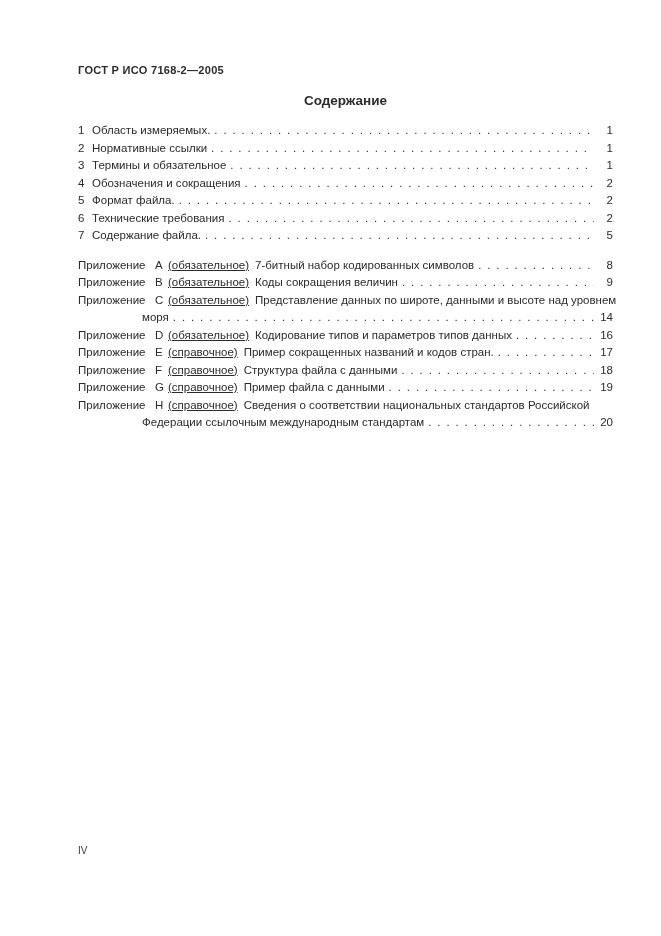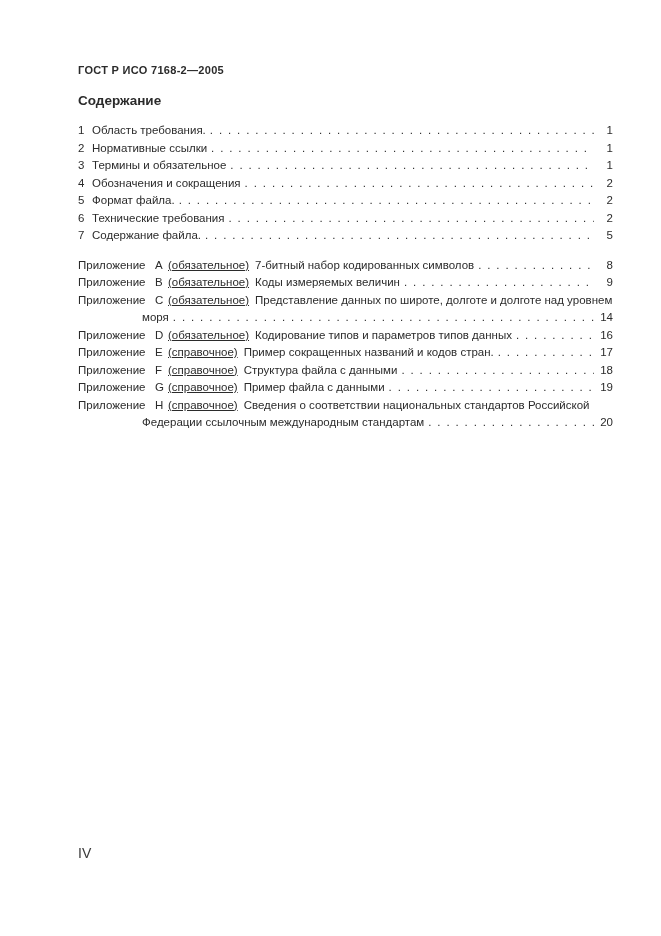--- a/index.html
+++ b/index.html
@@ -21,21 +21,21 @@
     font-size: 11px;
     font-weight: bold;
     letter-spacing: 0.3px;
     white-space: nowrap;
   }
   .doc-title {
     position: absolute;
     left: 78px;
     top: 93px;
     width: 535px;
-    text-align: left;
+    text-align: center;
     font-size: 13.5px;
     font-weight: bold;
   }
   .toc {
     position: absolute;
     left: 78px;
     top: 122px;
     width: 535px;
   }
   .toc-appendices { margin-top: 12px; }
@@ -63,36 +63,36 @@
   }
   .pg { flex: none; min-width: 14px; text-align: right; }
   .app-label  { flex: none; width: 77px; }
   .app-letter { flex: none; width: 13px; }
   .app-kind   { flex: none; margin-right: 6px; text-decoration: underline; }
   .indent     { flex: none; width: 64px; }
   .doc-footer {
     position: absolute;
     left: 78px;
     top: 845px;
-    font-size: 14px;
+    font-size: 10px;
     color: #3a3a3a;
   }
 </style>
 </head>
 <body>
 
 <div class="page">
   <div class="doc-header">ГОСТ Р ИСО 7168-2—2005</div>
   <div class="doc-title">Содержание</div>
 
   <div class="toc">
     <div class="toc-sections">
         <div class="toc-row">
           <span class="num">1</span>
-          <span class="title">Область требования.</span>
+          <span class="title">Область измеряемых.</span>
           <span class="leader"></span>
           <span class="pg">1</span>
         </div>
         <div class="toc-row">
           <span class="num">2</span>
           <span class="title">Нормативные ссылки</span>
           <span class="leader"></span>
           <span class="pg">1</span>
         </div>
         <div class="toc-row">
@@ -132,29 +132,29 @@
           <span class="app-letter">A</span>
           <span class="app-kind">(обязательное)</span>
           <span class="title">7-битный набор кодированных символов</span>
           <span class="leader"></span>
           <span class="pg">8</span>
         </div>
         <div class="toc-row">
           <span class="app-label">Приложение</span>
           <span class="app-letter">B</span>
           <span class="app-kind">(обязательное)</span>
-          <span class="title">Коды измеряемых величин</span>
+          <span class="title">Коды сокращения величин</span>
           <span class="leader"></span>
           <span class="pg">9</span>
         </div>
         <div class="toc-row">
           <span class="app-label">Приложение</span>
           <span class="app-letter">C</span>
           <span class="app-kind">(обязательное)</span>
-          <span class="title">Представление данных по широте, долготе и долготе над уровнем</span>
+          <span class="title">Представление данных по широте, данными и высоте над уровнем</span>
         </div>
         <div class="toc-row">
           <span class="indent"></span>
           <span class="title">моря</span>
           <span class="leader"></span>
           <span class="pg">14</span>
         </div>
         <div class="toc-row">
           <span class="app-label">Приложение</span>
           <span class="app-letter">D</span>

